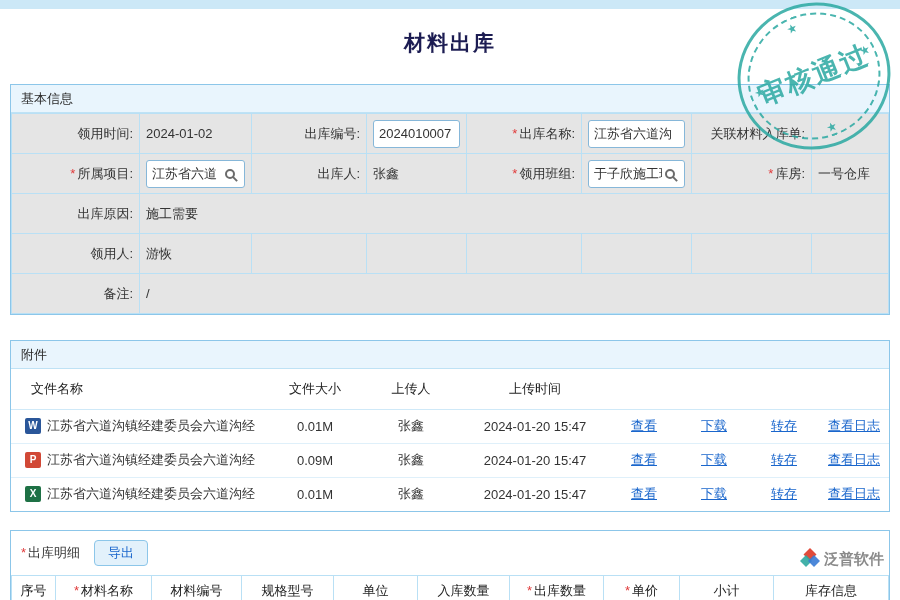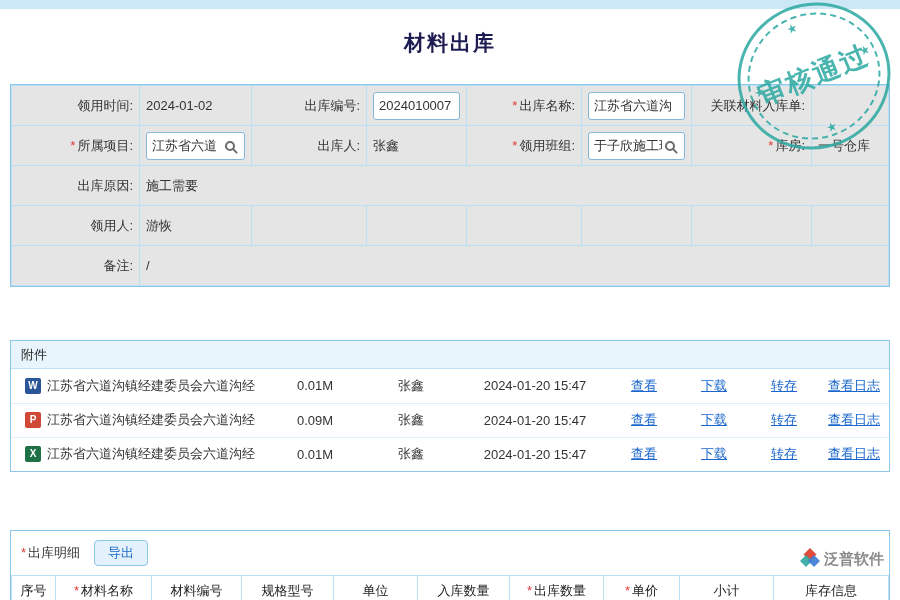--- a/index.html
+++ b/index.html
@@ -90,20 +90,21 @@
     <div class="ring inner"></div>
     <span class="st-star l">★</span>
     <span class="st-star r">★</span>
     <span class="st-star t">★</span>
     <span class="st-star b">★</span>
     <div class="st-text">审核通过</div>
   </div>
 </div>
 
 <div class="panel" id="panel-basic">
+  <div class="panel-hd">基本信息</div>
   <table class="basic">
     <colgroup>
       <col style="width:128px">
         <col style="width:112px">
         <col style="width:115px">
         <col style="width:100px">
       <col style="width:115px">
         <col style="width:110px">
         <col style="width:120px">
         <col>
@@ -176,20 +177,30 @@
       <col style="width:258px">
         <col style="width:92px">
         <col style="width:100px">
         <col style="width:148px">
       <col style="width:70px">
         <col style="width:70px">
         <col style="width:70px">
         <col>
     </colgroup>
     <tbody>
+        <tr>
+      <th class="name-h">文件名称</th>
+      <th>文件大小</th>
+      <th>上传人</th>
+      <th>上传时间</th>
+      <th></th>
+      <th></th>
+      <th></th>
+      <th></th>
+    </tr>
     <tr>
       <td>
             <div class="name-cell">
               <span class="ficon word">W</span>
               <span class="fname">江苏省六道沟镇经建委员会六道沟经</span>
             </div>
           </td>
       <td>0.01M</td>
       <td>张鑫</td>
       <td>2024-01-20 15:47</td>

